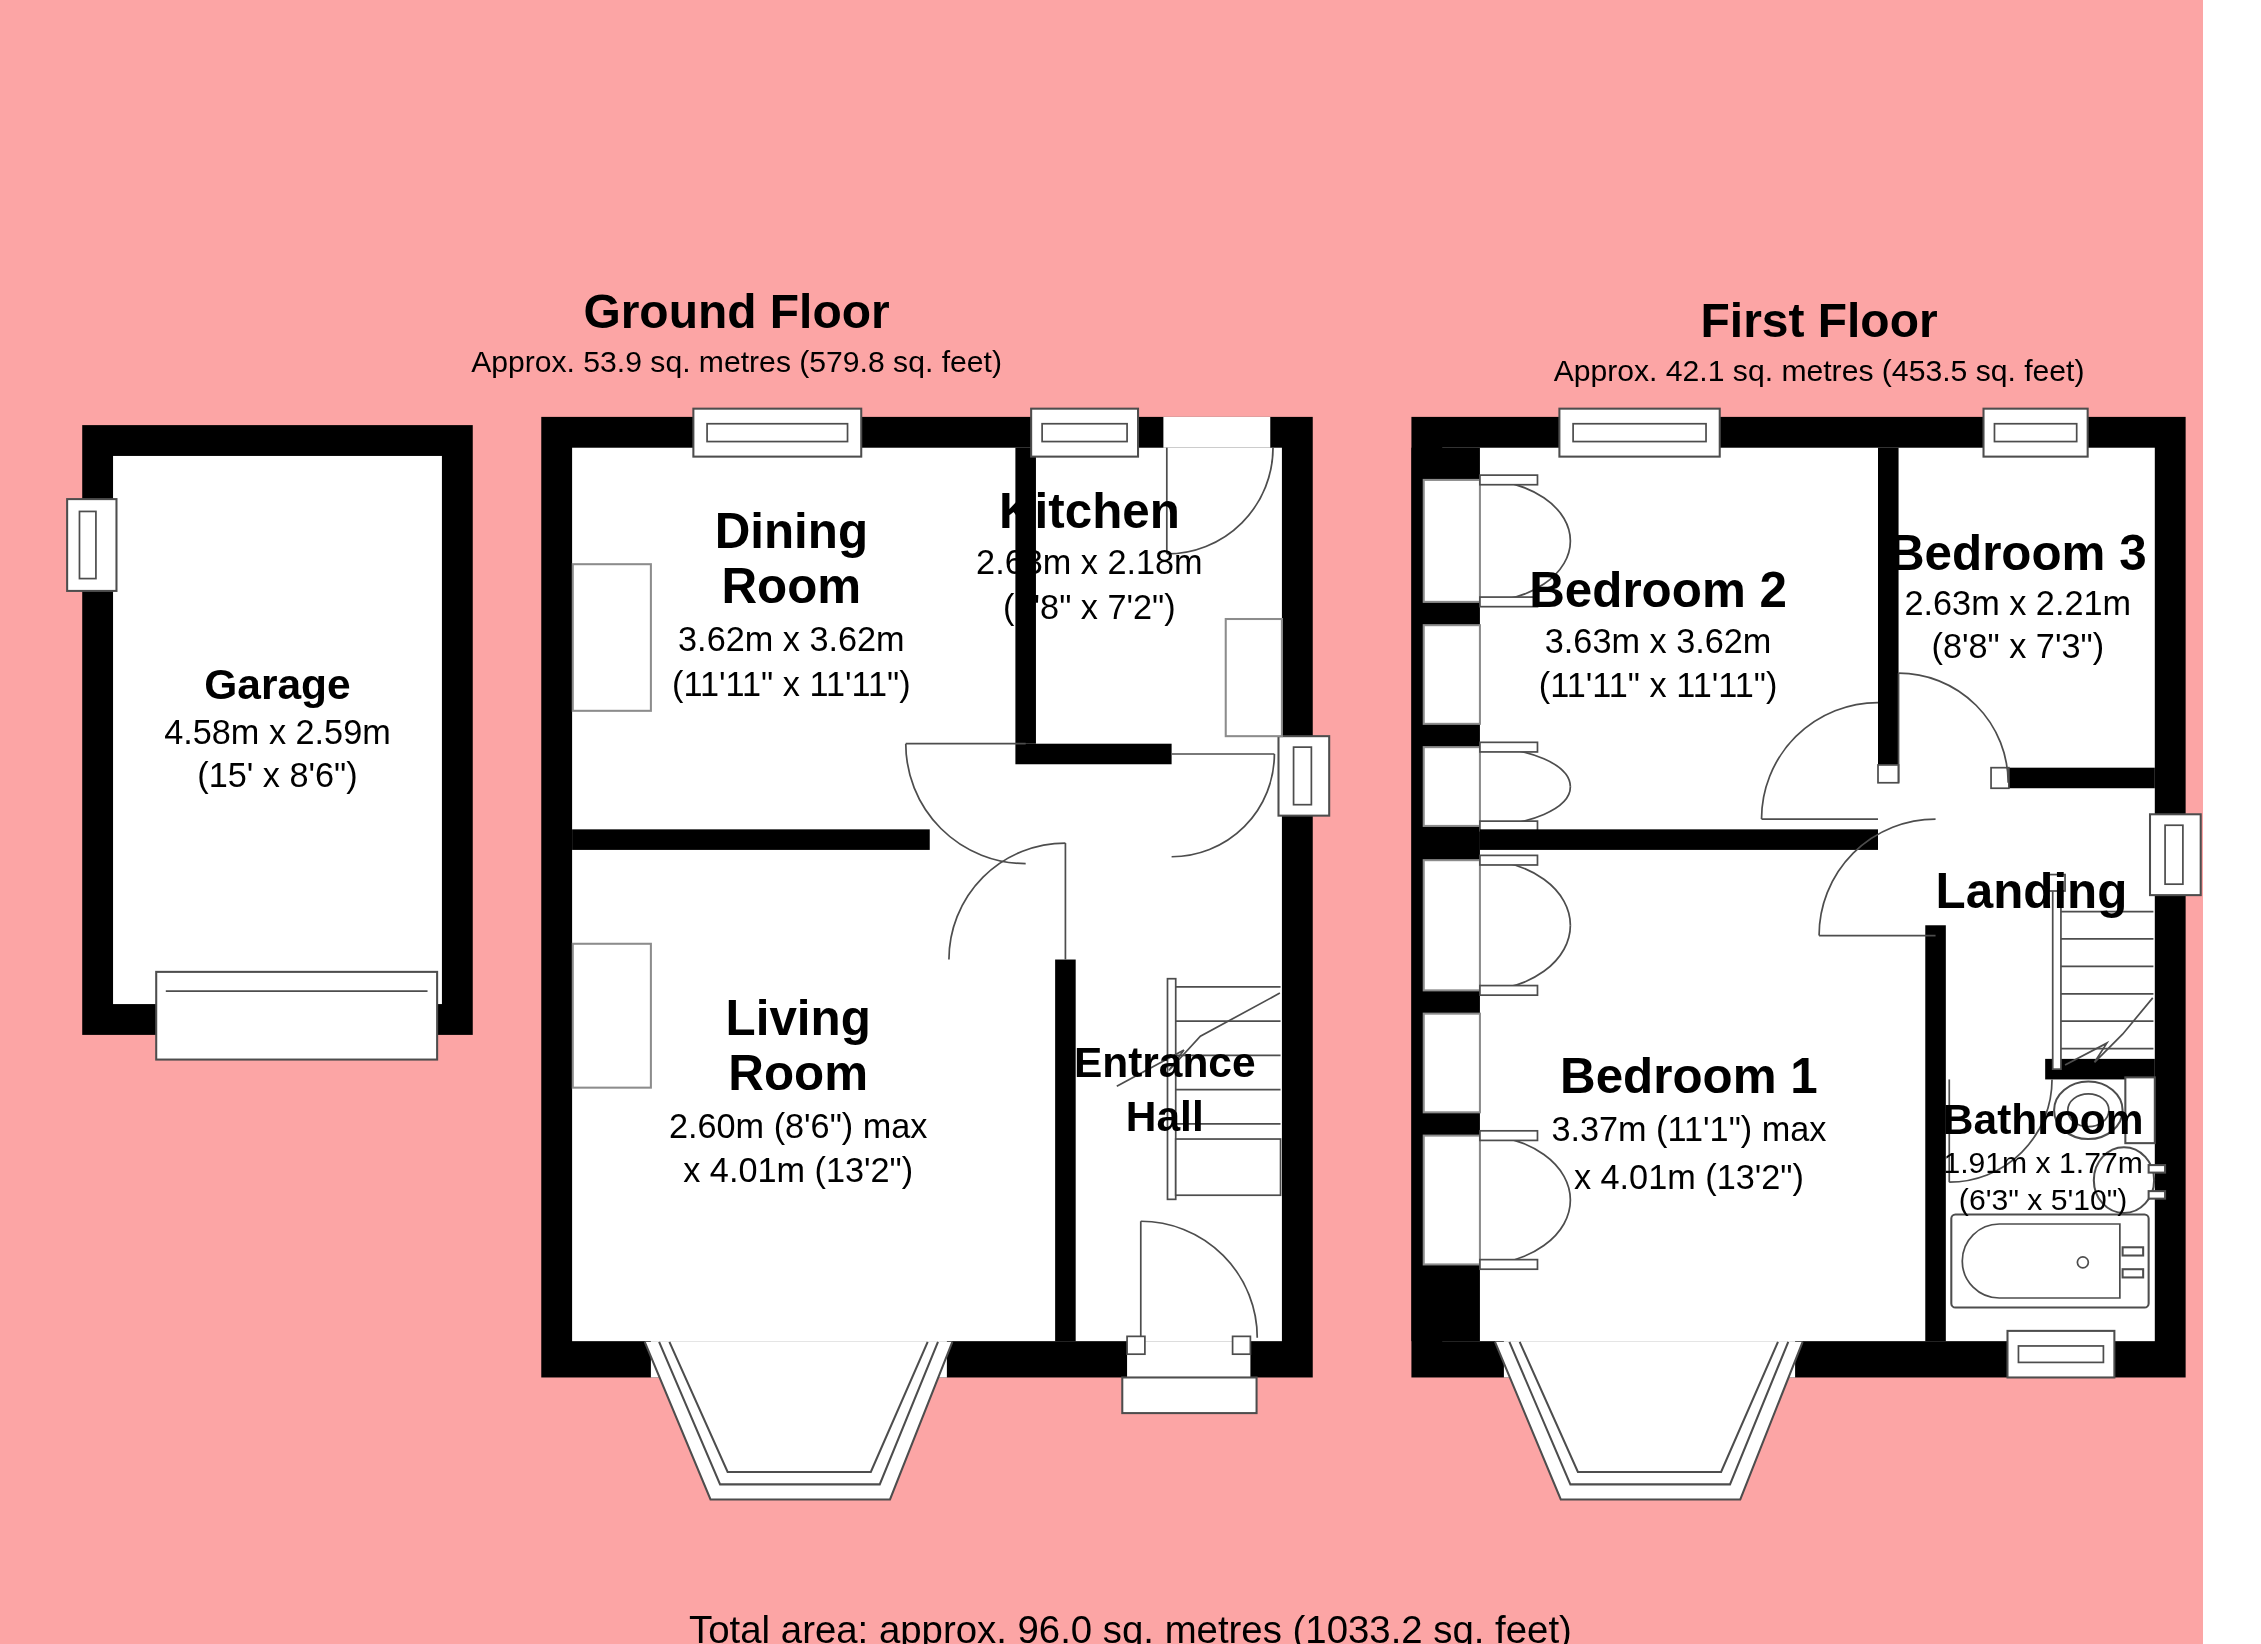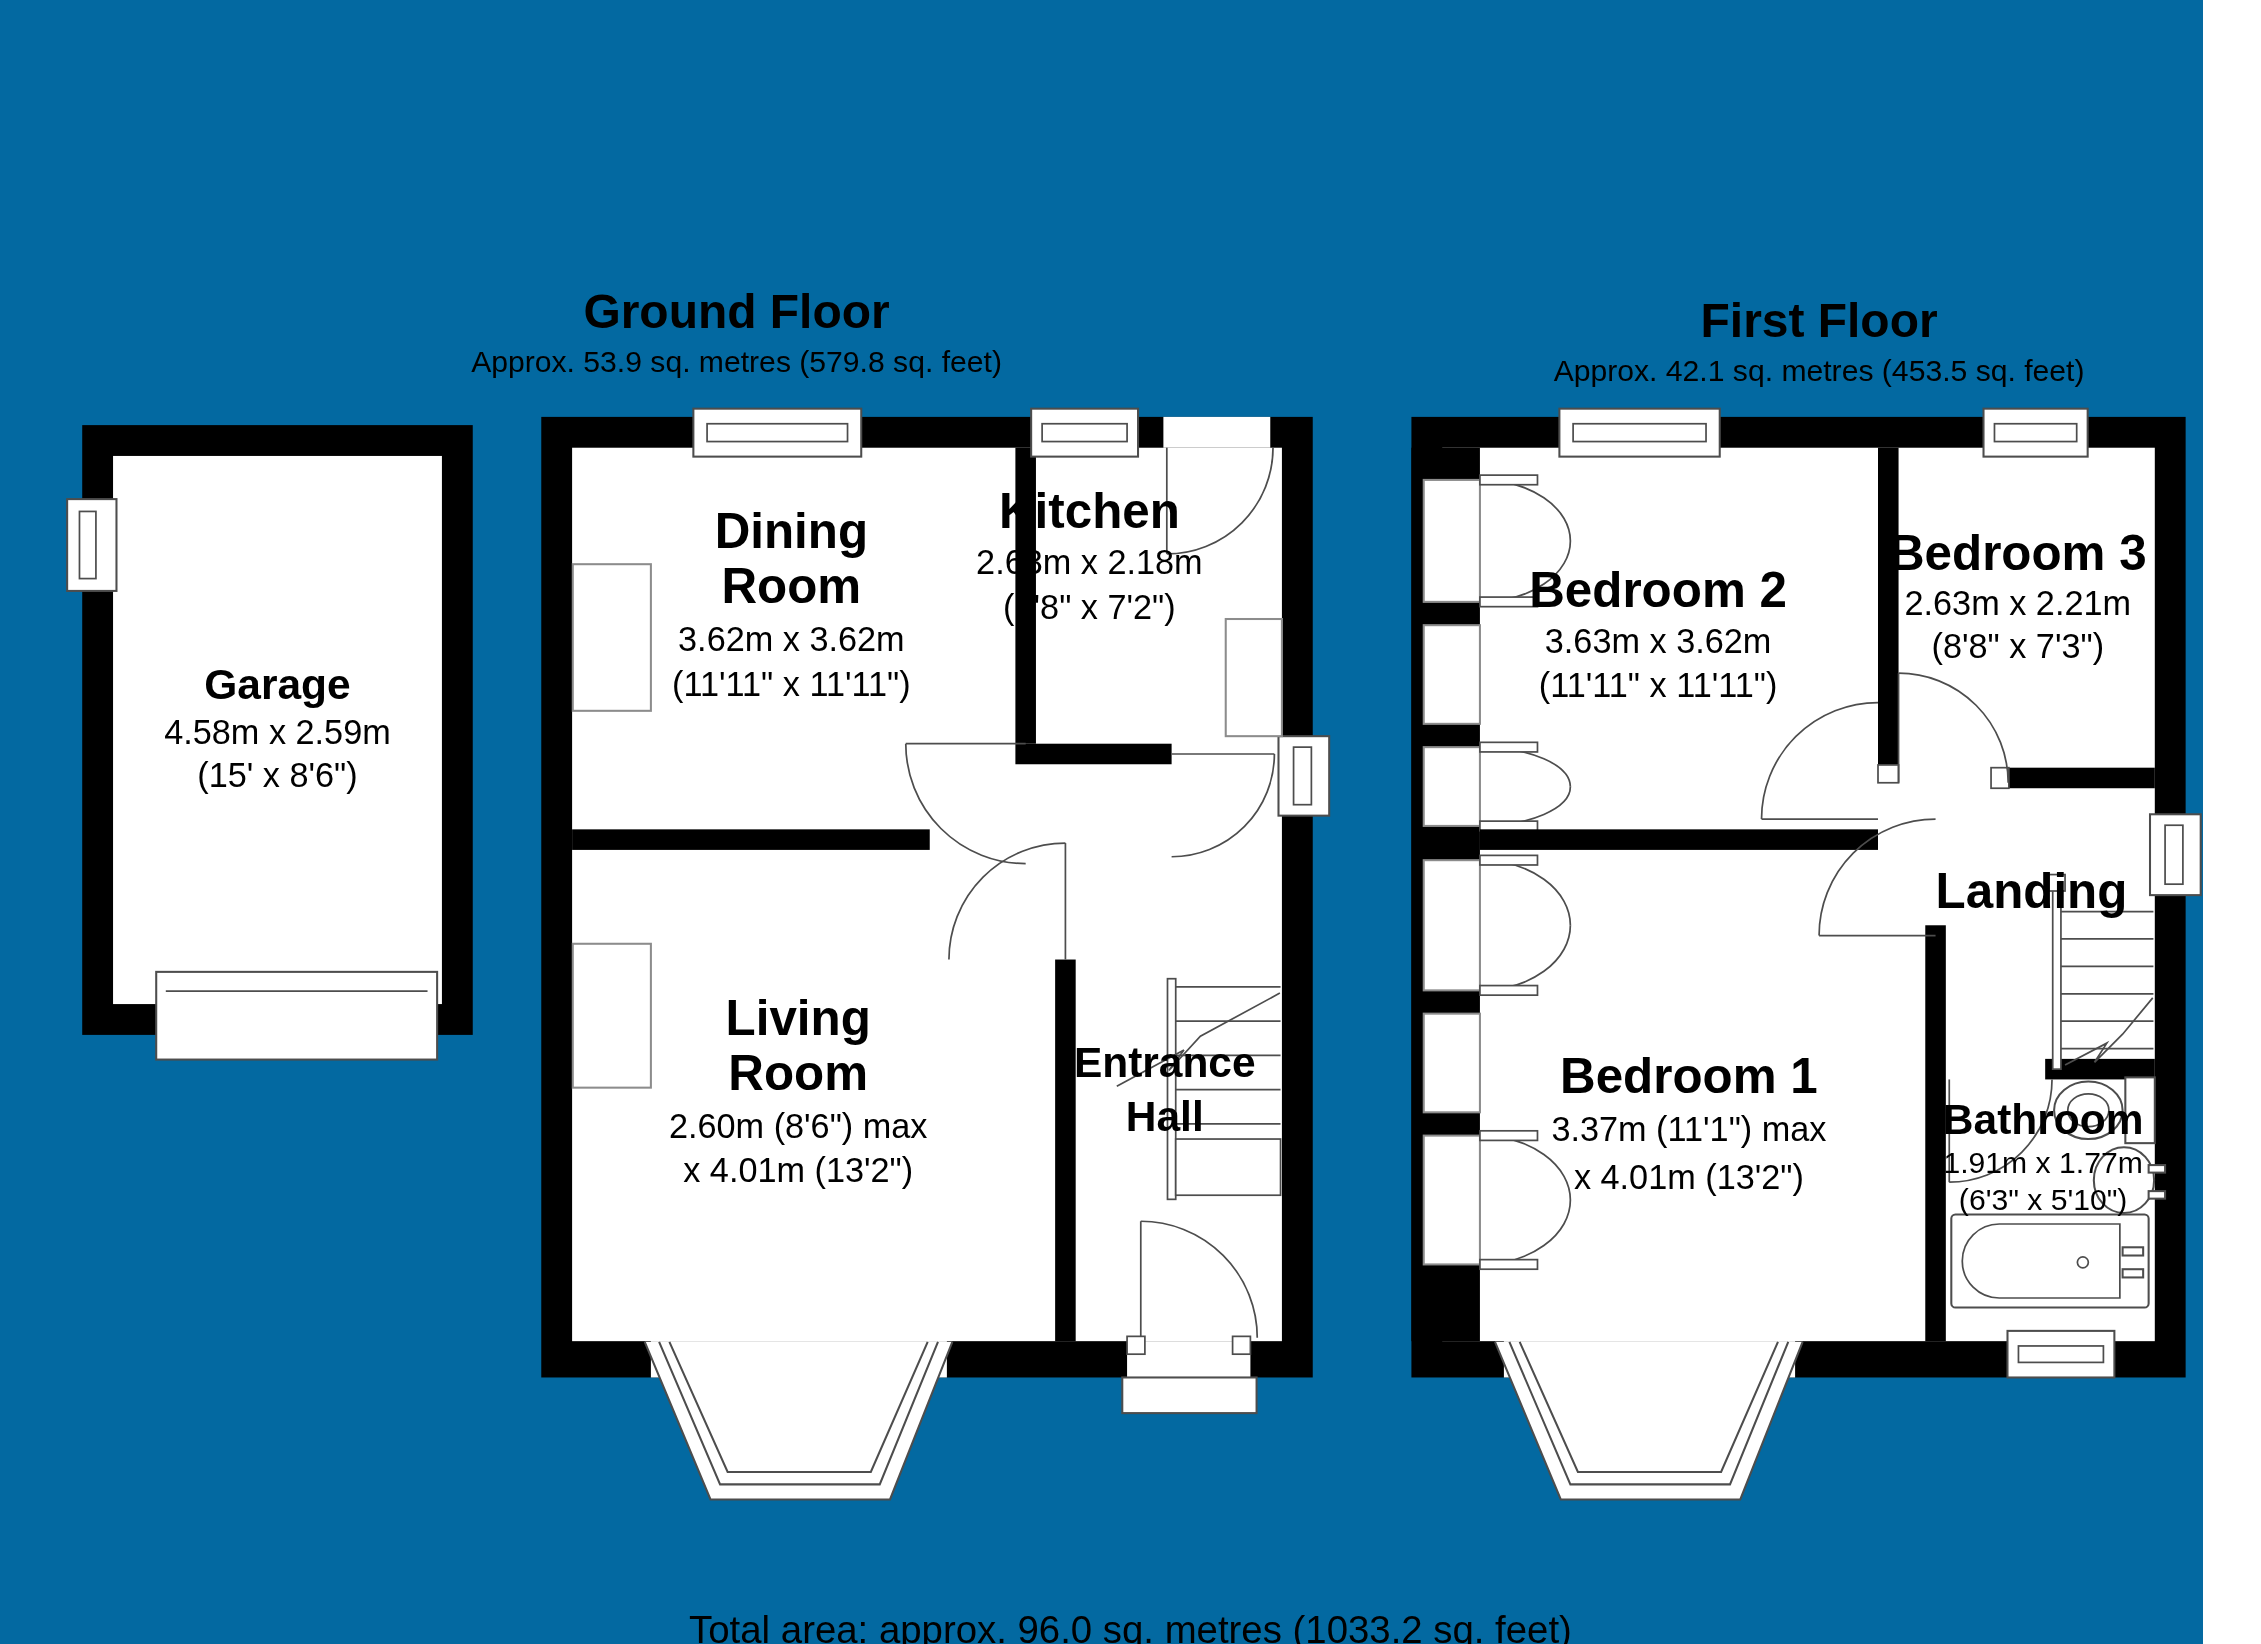--- a/index.html
+++ b/index.html
@@ -1,16 +1,16 @@
 <!DOCTYPE html>
 <html style="font-size:11px"><head>
 <meta charset="utf-8">
 <style>
   html,body{margin:0;padding:0;background:#ffffff;}
-  .canvas{position:relative;width:2203px;height:1645px;background:#0369a1;
+  .canvas{position:relative;width:2203px;height:1645px;background:#fca5a5;
           font-family:"Liberation Sans",sans-serif;}
   svg{display:block;}
   text{fill:#000000;text-anchor:middle;font-family:"Liberation Sans",sans-serif;}
   .t-title{font-size:70px;font-weight:bold;}
   .t-sub{font-size:44px;}
   .t-room{font-size:72px;font-weight:bold;}
   .t-room-md{font-size:62px;font-weight:bold;}
   .t-dim{font-size:50px;}
   .t-dim-sm{font-size:44px;}
   .t-total{font-size:56px;}

